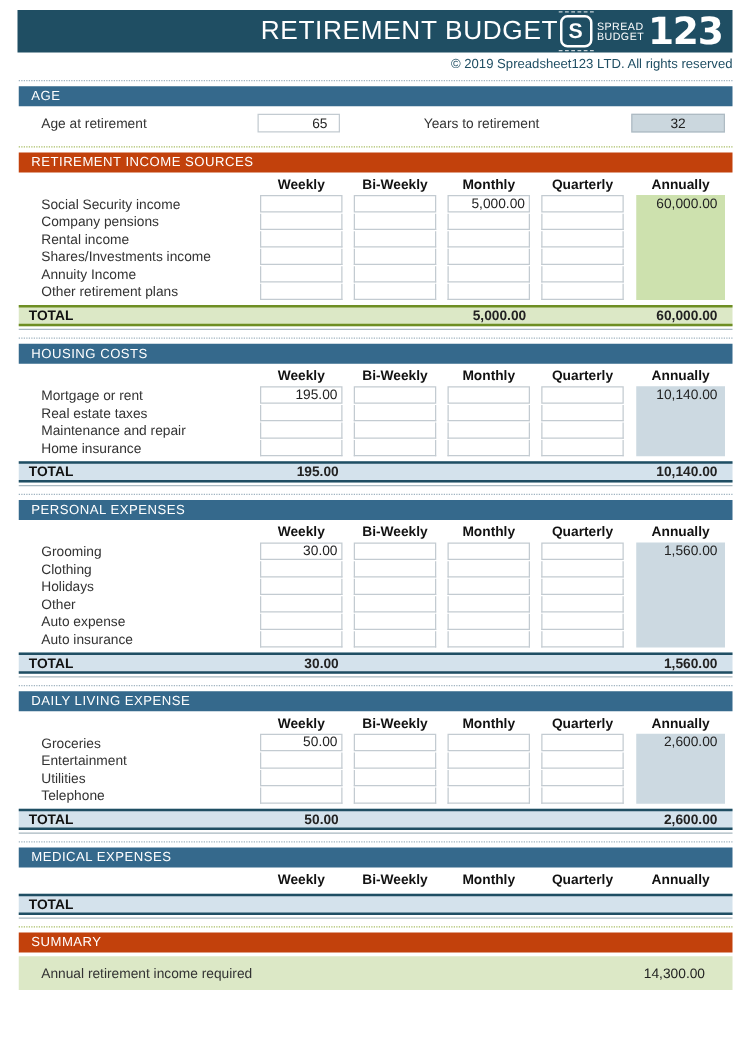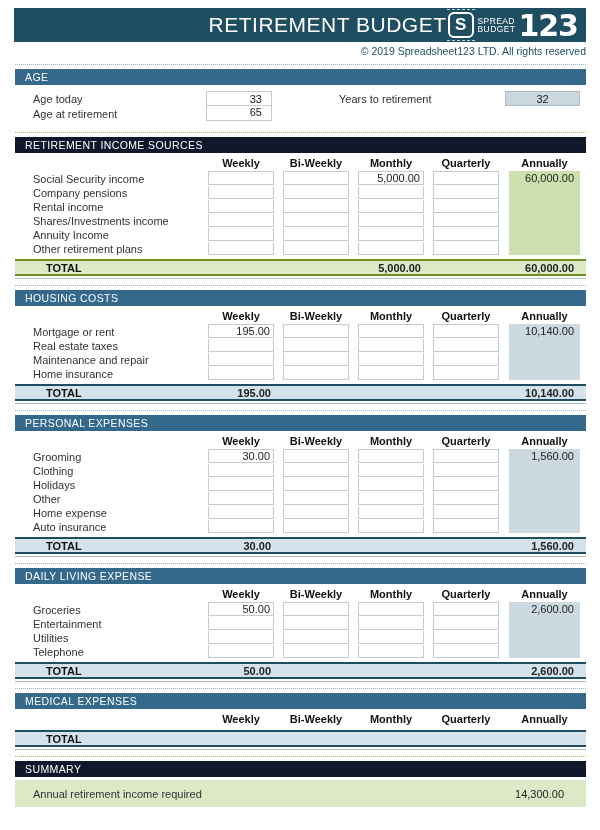--- a/index.html
+++ b/index.html
@@ -16,21 +16,21 @@
           font-weight:700;font-size:17px;line-height:21px;text-align:center;}
   .logo-words{display:flex;flex-direction:column;font-size:8.5px;font-weight:400;line-height:8.5px;letter-spacing:.4px;}
   .logo-123{font-size:30px;font-weight:700;letter-spacing:-1px;line-height:25px;font-family:"DejaVu Sans",sans-serif;}
   .copyright{margin:3px 14px 4px 14px;text-align:right;color:#1F4E63;font-size:10.5px;line-height:13px;}
 
   
   .sec{margin:6px 14px 0 15px;border-top:1px dotted #9FB3C0;padding-top:4px;}
   .sec-green{border-top-color:#A9BE66;}
   .band{height:16px;line-height:16px;color:#fff;font-size:10.5px;letter-spacing:.4px;padding-left:10px;}
   .blue{background:#35698C;}
-  .green{background:#0f172a;}
+  .green{background:#c2410c;}
 
   
   .grid{display:flex;align-items:center;}
   .lbl{flex:1;min-width:0;}
   .c{width:66px;margin-left:9px;flex:0 0 auto;box-sizing:border-box;}
   .a{width:71px;margin-left:10px;margin-right:6px;flex:0 0 auto;box-sizing:border-box;}
 
   .cols-head{margin-top:3px;height:14px;}
   .chead{font-weight:700;text-align:center;color:#111;}
 
@@ -43,21 +43,21 @@
   .trow:not(:first-child) .cell{border-top:none;height:13px;line-height:12px;}
   .ann-col{text-align:right;padding-right:6px;box-sizing:border-box;}
   .ann-green{background:#CDE1AE;}
   .ann-blue{background:#CCD9E1;}
   .ann-val{line-height:15px;height:15px;}
 
   .total-wrap{margin-top:4px;padding-bottom:2px;border-bottom:1px solid #A8B8C0;}
   .total-row{height:17px;box-sizing:border-box;border-top:2px solid;border-bottom:2px solid;font-weight:700;}
   .total-blue{background:#D4E2EC;border-color:#1F4E63;}
   .total-green{background:#DCE8C6;border-color:#6E8E23;}
-  .tlabel{padding-left:8px;color:#111;margin-left:23px;}
+  .tlabel{padding-left:8px;color:#111;}
   .tval{text-align:right;padding-right:3px;}
   .tann{padding-right:6px;}
 
   
   .age-body{position:relative;padding:6px 0 5px 0;}
   .age-row{display:flex;align-items:center;height:15px;}
   .age-lbl{flex:0 0 191px;padding-left:18px;box-sizing:border-box;color:#333;}
   .age-box{width:66px;height:15px;box-sizing:border-box;border:1px solid #C3CBD1;background:#fff;
            text-align:right;padding-right:9px;line-height:14px;}
   .age-row:nth-child(2) .age-box{border-top:none;line-height:13px;}
@@ -91,24 +91,20 @@
       <span class="logo-123">123</span>
     </div>
   </header>
 
   <div class="copyright">© 2019 Spreadsheet123 LTD. All rights reserved</div>
 
   <section class="sec">
     <div class="band blue">AGE</div>
     <div class="age-body">
       <div class="age-row">
-        <span class="age-lbl">Age today</span>
-        <span class="age-box">33</span>
-      </div>
-      <div class="age-row">
         <span class="age-lbl">Age at retirement</span>
         <span class="age-box">65</span>
       </div>
       <div class="years-row">
         <span class="years-lbl">Years to retirement</span>
         <span class="years-box">32</span>
       </div>
     </div>
   </section>
 
@@ -273,21 +269,21 @@
               <div class="c cell"></div>
             </div>
             <div class="trow">
               <div class="lbl rlabel">Other</div>
               <div class="c cell"></div>
               <div class="c cell"></div>
               <div class="c cell"></div>
               <div class="c cell"></div>
             </div>
             <div class="trow">
-              <div class="lbl rlabel">Home expense</div>
+              <div class="lbl rlabel">Auto expense</div>
               <div class="c cell"></div>
               <div class="c cell"></div>
               <div class="c cell"></div>
               <div class="c cell"></div>
             </div>
             <div class="trow">
               <div class="lbl rlabel">Auto insurance</div>
               <div class="c cell"></div>
               <div class="c cell"></div>
               <div class="c cell"></div>

